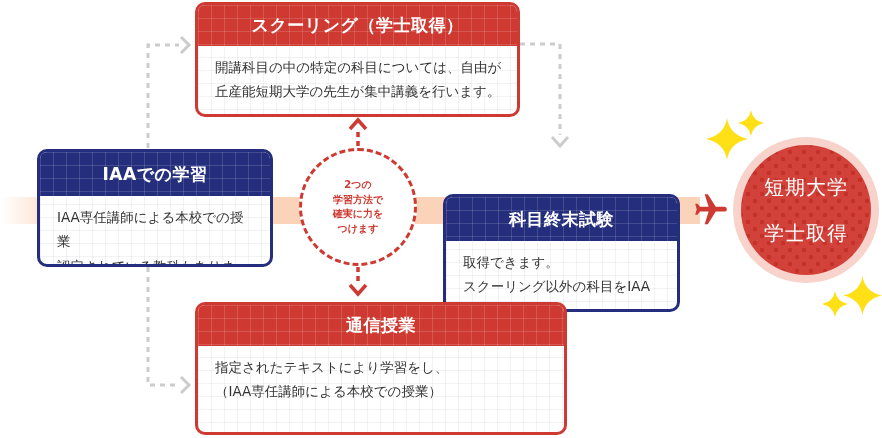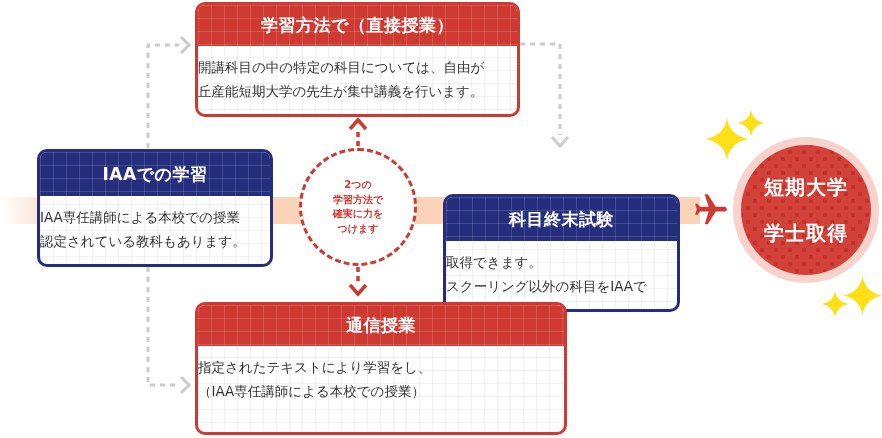--- a/index.html
+++ b/index.html
@@ -29,38 +29,38 @@
        background-size:13px 13px;box-sizing:border-box;}
   .box.red{border-color:var(--red);}
   .box.navy{border-color:var(--navy);}
   .box-header{display:flex;align-items:center;justify-content:center;color:#fff;
        font-weight:bold;font-size:17px;letter-spacing:.5px;
        background-image:linear-gradient(rgba(255,255,255,.14) 1px,transparent 1px),
                         linear-gradient(90deg,rgba(255,255,255,.14) 1px,transparent 1px);
        background-size:13px 13px;}
   .box.red .box-header{background-color:var(--red);height:41px;}
   .box.navy .box-header{background-color:var(--navy);height:44px;}
-  .box-body{padding:9px 15px 0 0;font-size:13.5px;line-height:1.8;color:var(--body-text);}
+  .box-body{padding:9px 15px 0 17px;font-size:13.5px;line-height:1.8;color:var(--body-text);}
 
   
   .center-badge{position:absolute;left:299px;top:148px;width:112px;height:112px;
        border:3px dashed var(--red);border-radius:50%;background:#fff;
        display:flex;flex-direction:column;align-items:center;justify-content:center;
        color:var(--red);font-weight:bold;font-size:10px;line-height:1.45;text-align:center;}
 
   
   .goal-outer{position:absolute;left:733px;top:137px;width:146px;height:146px;border-radius:50%;
        background:var(--goal-ring);}
   .goal-inner{position:absolute;left:8px;top:8px;right:8px;bottom:8px;border-radius:50%;
        background-color:var(--goal-fill);
        background-image:radial-gradient(var(--goal-dot) 2px,transparent 2.6px),
                         radial-gradient(var(--goal-dot) 2px,transparent 2.6px);
        background-size:14px 14px;background-position:0 0,7px 7px;
        display:flex;flex-direction:column;align-items:center;justify-content:center;
-       color:#fff;font-weight:bold;font-size:20px;line-height:1.5;text-align:center;letter-spacing:1px;gap:16px;}
+       color:#fff;font-weight:normal;font-size:20px;line-height:1.5;text-align:center;letter-spacing:1px;gap:16px;}
 
   .plane{position:absolute;left:692px;top:191px;width:38px;height:38px;}
   .sparkle{position:absolute;}
   .sparkle svg{display:block;width:100%;height:100%;}
 </style>
 </head>
 <body>
 
 <div class="canvas">
 
@@ -81,21 +81,21 @@
     <polyline class="gchev" points="552,282 560,273 568,282"></polyline>
 
     <path class="rline" d="M358 146 V131"></path>
     <polyline class="rchev" points="350,129 358,120 366,129"></polyline>
 
     <path class="rline" d="M358 267 V283"></path>
     <polyline class="rchev" points="350,285 358,294 366,285"></polyline>
   </svg>
 
   <div class="box red" style="left:195px;top:2px;width:325px;height:115px;">
-    <div class="box-header">学習方法で（直接授業）</div>
+    <div class="box-header">スクーリング（学士取得）</div>
     <div class="box-body">
       <div>開講科目の中の特定の科目については、自由が</div>
       <div>丘産能短期大学の先生が集中講義を行います。</div>
     </div>
   </div>
 
   <div class="box navy" style="left:37px;top:149px;width:236px;height:118px;">
     <div class="box-header">IAAでの学習</div>
     <div class="box-body">
       <div>IAA専任講師による本校での授業</div>

